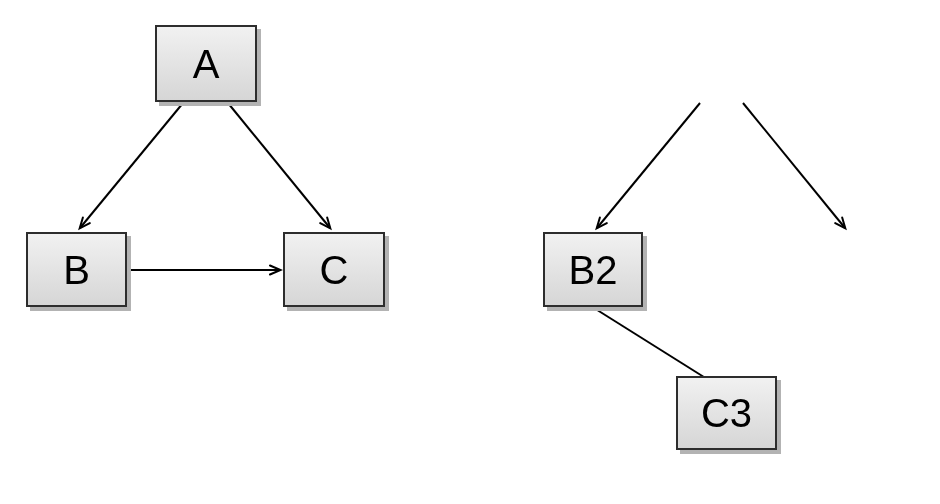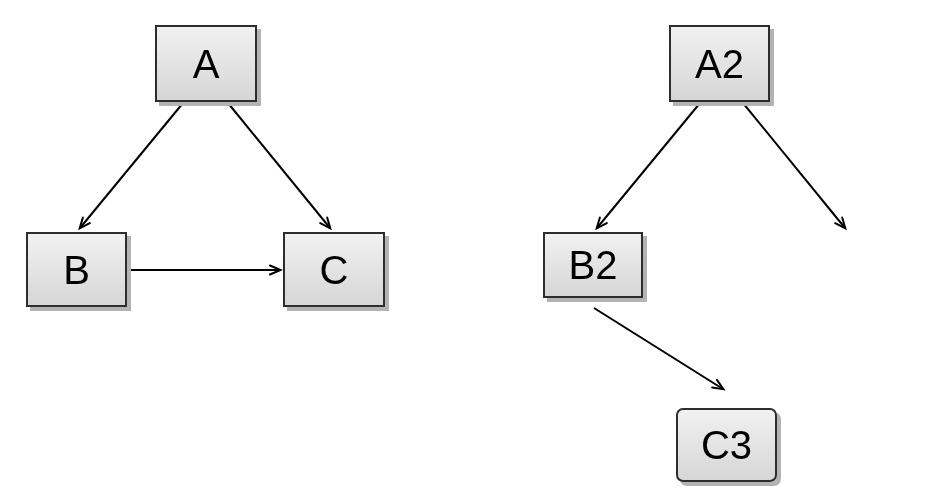--- a/index.html
+++ b/index.html
@@ -57,22 +57,19 @@
     </svg>
     <div class="node" style="left: 155px; top: 25px; width: 102px; height: 77px;">
       <span class="node-label">A</span>
     </div>
     <div class="node" style="left: 26px; top: 232px; width: 101px; height: 75px;">
       <span class="node-label">B</span>
     </div>
     <div class="node" style="left: 283px; top: 232px; width: 102px; height: 75px;">
       <span class="node-label">C</span>
     </div>
-    <div class="node" style="left: 669px; top: 25px; width: 101px; height: 77px;">
-      <span class="node-label">A2</span>
-    </div>
-    <div class="node" style="left: 543px; top: 232px; width: 100px; height: 66px;">
+    <div class="node" style="left: 543px; top: 232px; width: 100px; height: 75px;">
       <span class="node-label">B2</span>
     </div>
-    <div class="node" style="left: 676px; top: 408px; width: 101px; height: 74px; border-radius: 7px;">
+    <div class="node" style="left: 676px; top: 376px; width: 101px; height: 74px;">
       <span class="node-label">C3</span>
     </div>
   </div>
 
 </body></html>

